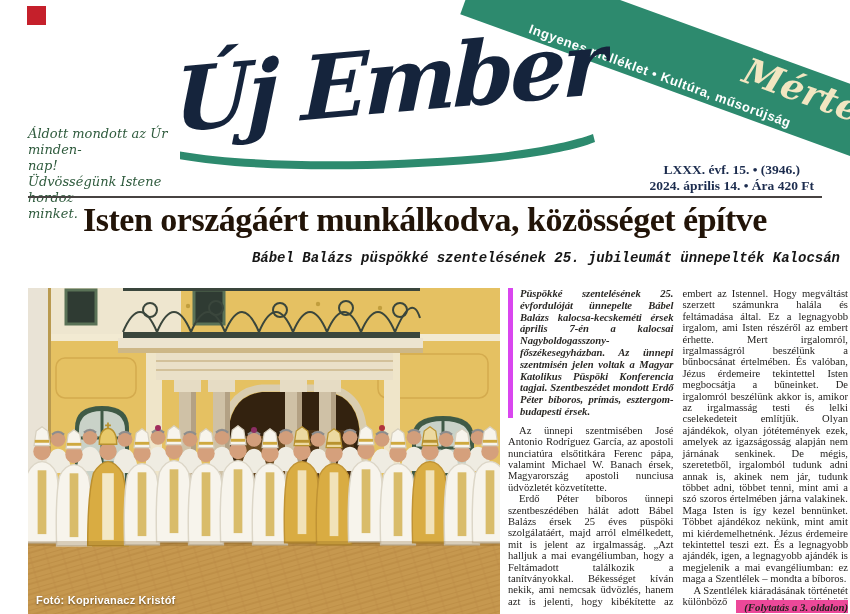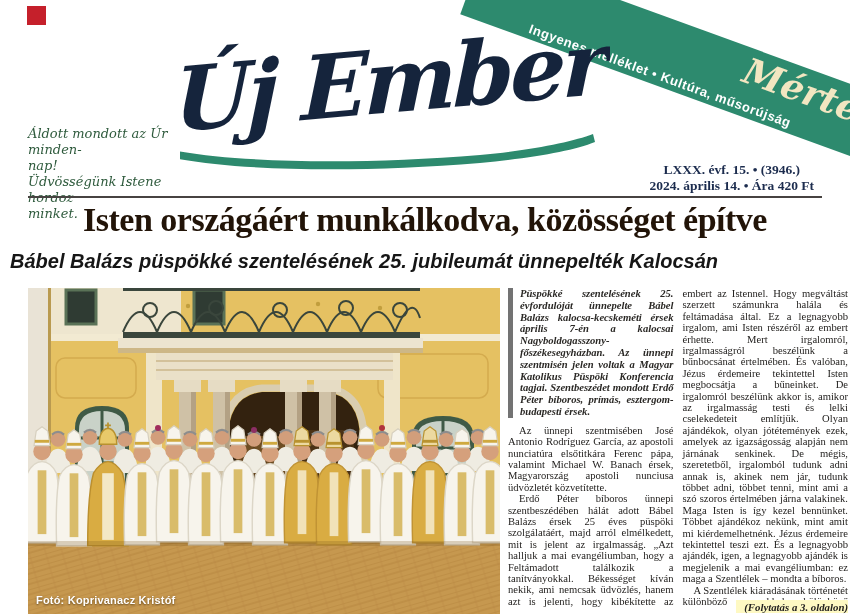--- a/index.html
+++ b/index.html
@@ -46,46 +46,46 @@
     font-size:13.5px; line-height:16px; color:#1c2c4e; white-space:nowrap;
   }
   .rule { position:absolute; left:28px; right:28px; top:196px; height:2px; background:#474341; }
   
   .headline {
     position:absolute; left:10px; right:10px; top:201px; text-align:center;
     font-family:"Liberation Serif", serif; font-weight:bold;
     font-size:34px; letter-spacing:-0.5px; color:#221408; white-space:nowrap;
   }
   .subheadline {
-    position:absolute; left:10px; right:10px; top:250px; text-align:left;
-    font-family:Liberation Sans, sans-serif; font-weight:bold; font-style:italic;
-    font-size:20px; color:#161616; white-space:nowrap;
+    position:absolute; left:10px; right:10px; top:250px; text-align:right;
+    font-family:Liberation Mono, monospace; font-weight:bold; font-style:italic;
+    font-size:14px; color:#161616; white-space:nowrap;
   }
   
   .photo { position:absolute; left:28px; top:288px; width:472px; height:326px; overflow:hidden; background:#4c1d95; }
   .photo-credit {
     position:absolute; left:8px; bottom:8px;
     font-family:"Liberation Sans", sans-serif; font-weight:bold; font-size:11px;
     color:#ffffff; text-shadow:0 1px 2px rgba(60,40,10,0.7); letter-spacing:0.2px;
   }
   
   .columns {
     position:absolute; left:508px; top:288px; width:340px; height:326px;
     column-count:2; column-gap:9px; overflow:hidden;
     font-family:"Liberation Serif", serif; font-size:10.6px; line-height:11.4px;
     color:#242220; text-align:justify;
   }
   .lead {
     font-weight:bold; font-style:italic; line-height:11.8px;
-    border-left:5px solid #737373; padding-left:7px; margin-bottom:7px;
+    border-left:5px solid #d946ef; padding-left:7px; margin-bottom:7px;
     color:#2a2825;
   }
   .columns p { margin:0; text-indent:11px; }
   .continuation {
-    position:absolute; right:2px; bottom:1px; background:#fef9c3; padding:1px 0 0 8px;
+    position:absolute; right:2px; bottom:1px; background:#ec4899; padding:1px 0 0 8px;
     font-family:"Liberation Serif", serif; font-style:italic; font-weight:bold;
     font-size:10.8px; color:#242220;text-align:center;
   }
 </style>
 </head>
 <body>
 
 <div class="page">
 
   <div class="red-mark"></div>

